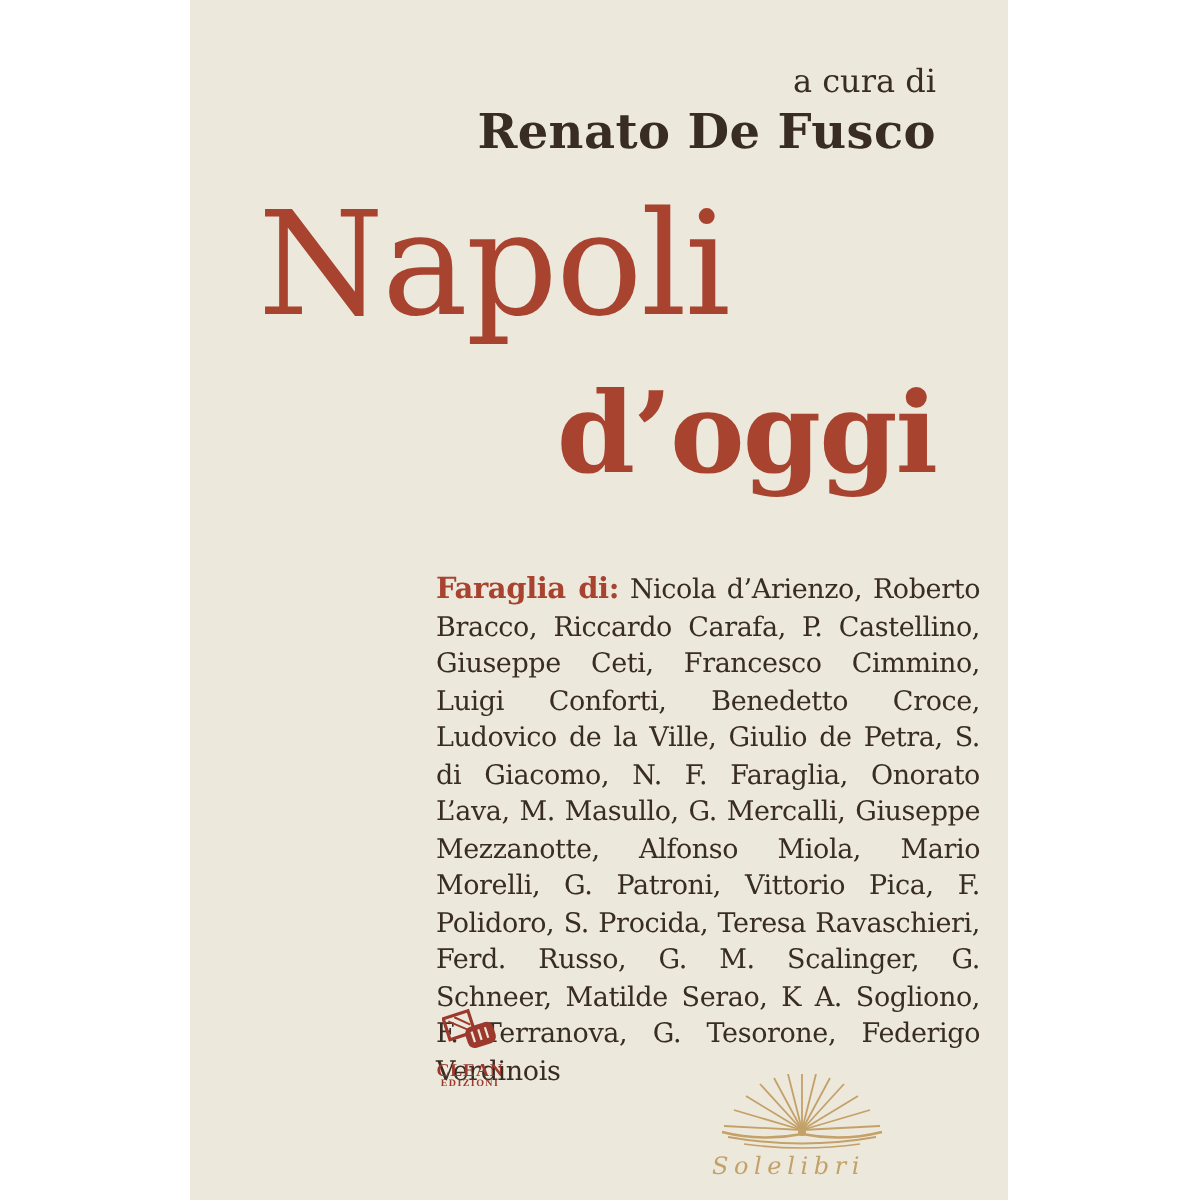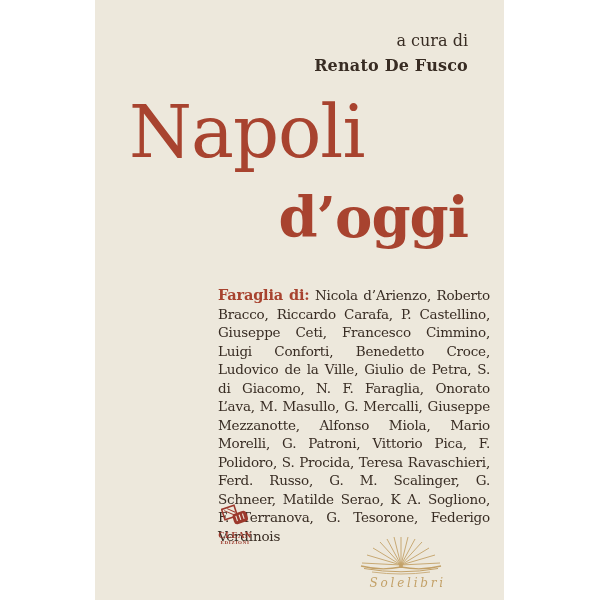--- a/index.html
+++ b/index.html
@@ -12,39 +12,39 @@
   }
   *{margin:0;padding:0;box-sizing:border-box;}
   html,body{width:600px;height:600px;background:var(--page-background);overflow:hidden;}
   body{font-family:"DejaVu Serif",serif;}
 
   .page{position:relative;width:596px;height:600px;background:var(--page-background);}
   .cover{position:absolute;left:95px;top:0;width:409px;height:600px;background:var(--cover-background);}
 
   .editor{position:absolute;top:31px;right:36px;text-align:right;color:var(--text-dark);}
   .editor-prefix{font-size:16px;line-height:20px;}
-  .editor-name{font-size:16px;font-weight:bold;line-height:29px;letter-spacing:0.2px;}
+  .editor-name{font-size:24px;font-weight:bold;line-height:29px;letter-spacing:0.2px;}
 
   .title-line1{position:absolute;left:34px;top:96px;font-size:72px;font-weight:normal;
     line-height:1;color:var(--title-red);letter-spacing:-1px;}
   .title-line2{position:absolute;right:36px;top:189px;font-size:56px;font-weight:bold;
     line-height:1;color:var(--title-red);letter-spacing:-1px;}
 
   .contributors{position:absolute;left:123px;top:286px;width:272px;
     font-size:13.5px;line-height:18.5px;letter-spacing:-0.2px;
     text-align:justify;color:var(--text-dark);}
   .contributors-label{font-weight:bold;color:var(--title-red);font-size:14.5px;}
 
   .publisher-clean{position:absolute;left:121px;top:503px;width:38px;text-align:center;
     color:var(--clean-red);font-family:Liberation Serif, serif;}
   .publisher-clean svg{display:block;margin:0 auto;}
   .clean-name{font-size:9px;font-weight:bold;letter-spacing:0.4px;line-height:10px;}
   .clean-subname{font-size:5px;font-weight:bold;letter-spacing:0.7px;line-height:6px;}
 
-  .publisher-sole{position:absolute;left:261px;top:537px;width:90px;text-align:right;
+  .publisher-sole{position:absolute;left:261px;top:537px;width:90px;text-align:left;
     color:var(--solelibri-gold);}
   .publisher-sole svg{display:block;margin:0 auto;}
   .sole-name{font-size:12px;font-style:italic;letter-spacing:2.8px;line-height:14px;
     margin-top:1px;}
 </style>
 </head>
 <body>
 
 <div class="page">
   <div class="cover">

